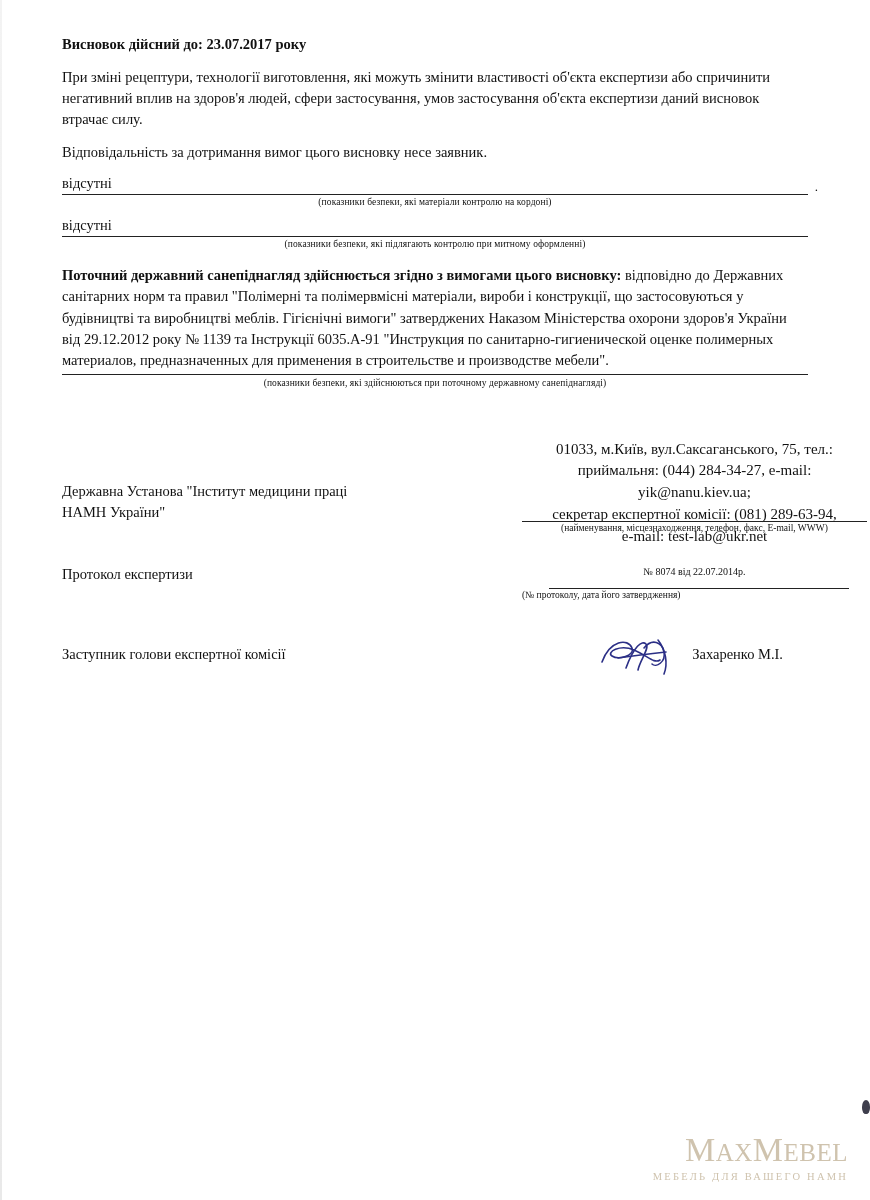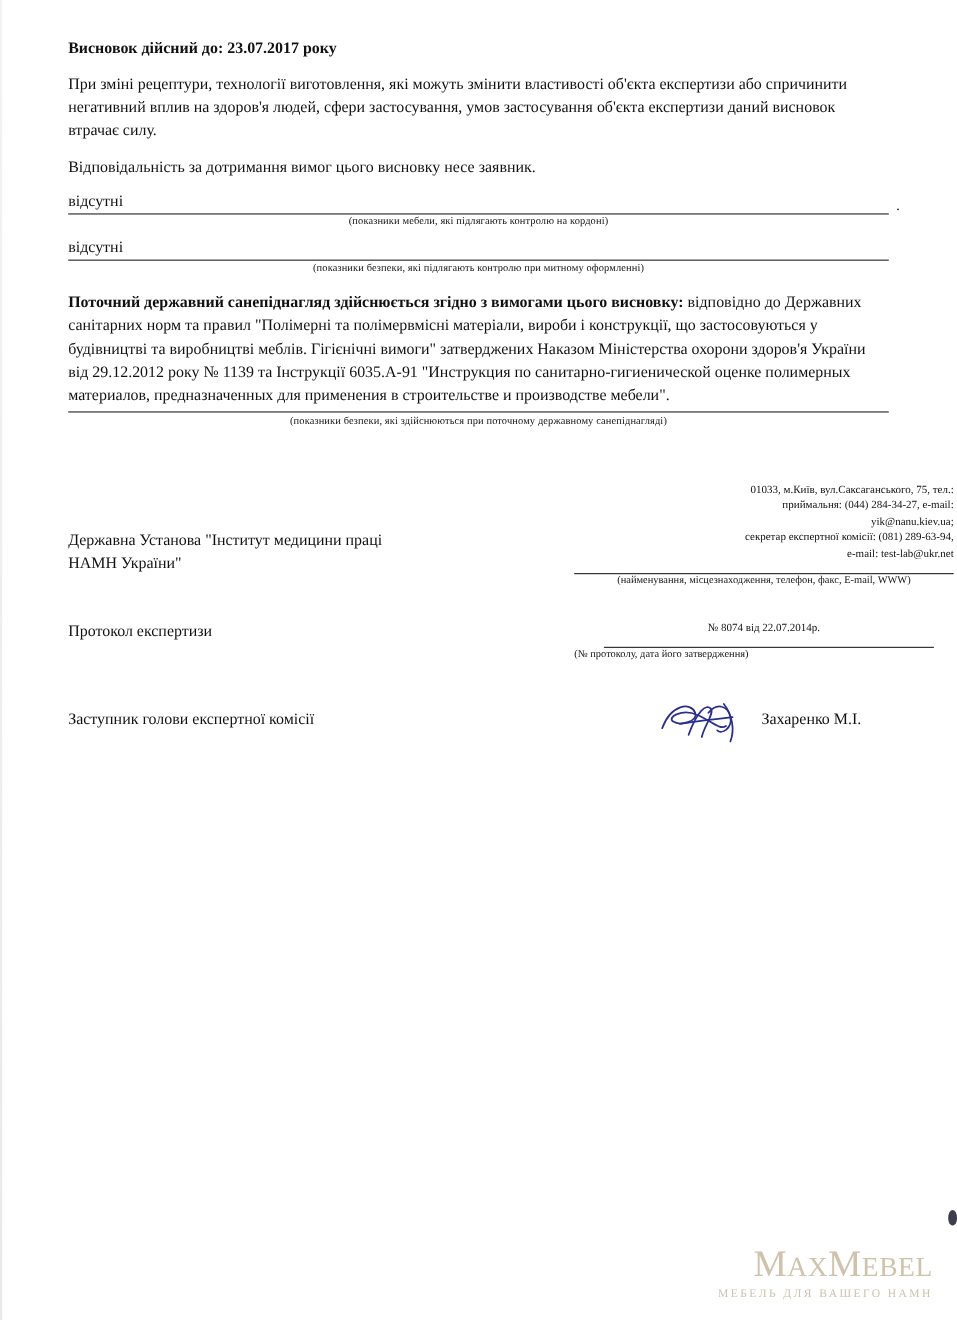--- a/index.html
+++ b/index.html
@@ -63,22 +63,22 @@
   }
   .block-main {
     font-size: 14.5px;
     line-height: 1.47;
     margin-top: 16px;
   }
   .addr-col {
     position: absolute;
     left: 460px;
     width: 345px;
-    text-align: right;
-    font-size: 10px;
+    text-align: center;
+    font-size: 15px;
     line-height: 1.45;
   }
   .addr-line {
     white-space: nowrap;
   }
   .org-col {
     position: absolute;
     left: 0;
     width: 420px;
     font-size: 14.5px;
@@ -214,21 +214,21 @@
   <div class="line-bold">Висновок дійсний до: 23.07.2017 року</div>
 
   <div class="para">При зміні рецептури, технології виготовлення, які можуть змінити властивості об'єкта експертизи або спричинити негативний вплив на здоров'я людей, сфери застосування, умов застосування об'єкта експертизи даний висновок втрачає силу.</div>
 
   <div class="para">Відповідальність за дотримання вимог цього висновку несе заявник.</div>
 
   <div class="field-block">
     <div class="field-value">відсутні</div>
     <div class="rule"></div>
     <div class="stamp-dot" style="margin-top:-16px;">.</div>
-    <div class="caption">(показники мебели, які підлягають контролю на кордоні)</div>
+    <div class="caption">(показники безпеки, які матеріали контролю на кордоні)</div>
   </div>
 
   <div class="field-block">
     <div class="field-value">відсутні</div>
     <div class="rule"></div>
     <div class="caption">(показники безпеки, які підлягають контролю при митному оформленні)</div>
   </div>
 
   <div class="block-main">
     <span class="bold-inline">Поточний державний санепіднагляд здійснюється згідно з вимогами цього висновку:</span><span> відповідно до Державних санітарних норм та правил "Полімерні та полімервмісні матеріали, вироби і конструкції, що застосовуються у будівництві та виробництві меблів. Гігієнічні вимоги" затверджених Наказом Міністерства охорони здоров'я України від 29.12.2012 року № 1139 та Інструкції 6035.А-91 "Инструкция по санитарно-гигиенической оценке полимерных материалов, предназначенных для применения в строительстве и производстве мебели".</span>

